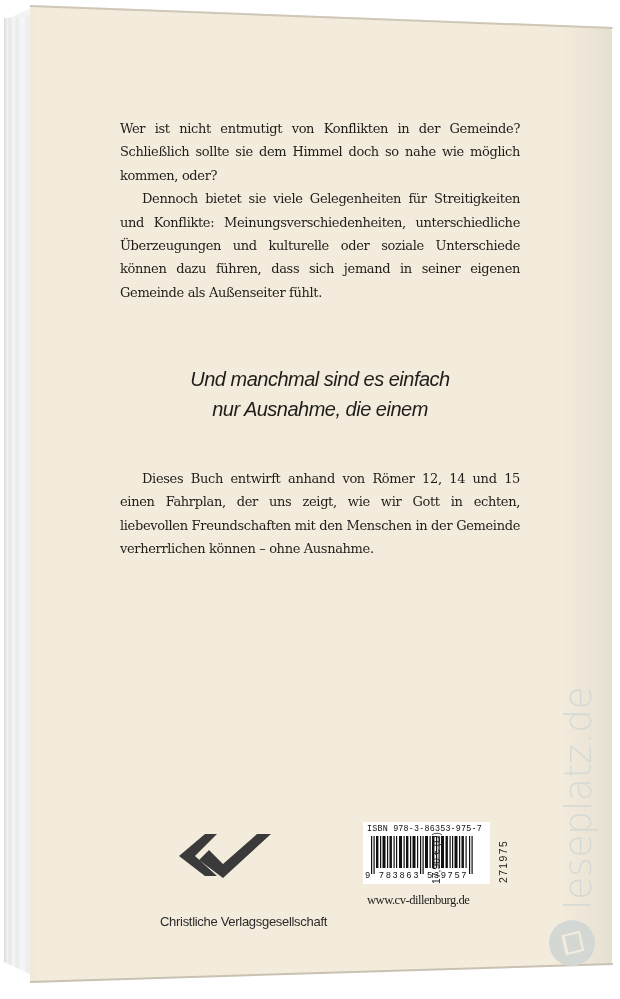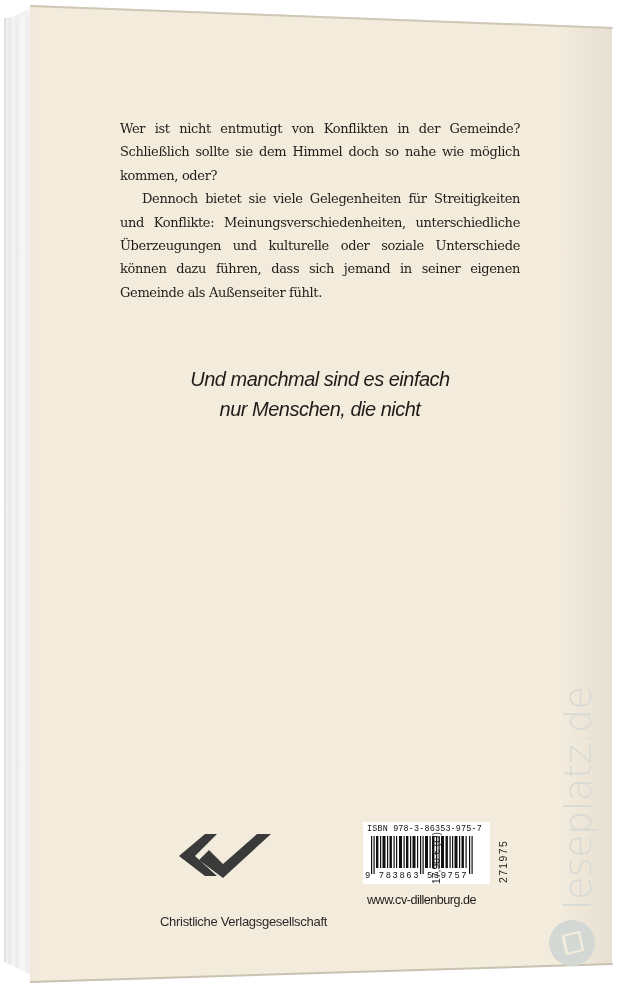--- a/index.html
+++ b/index.html
@@ -180,21 +180,21 @@
       font-family: "Liberation Sans", sans-serif;
       font-size: 10.4px;
       letter-spacing: 1.4px;
       color: #1f1f1f;
       white-space: nowrap;
     }
     .website {
       position: absolute;
       left: 367px;
       top: 893px;
-      font-family: Liberation Sans, sans-serif;
+      font-family: Liberation Serif, serif;
       font-size: 12.6px;
       letter-spacing: -0.5px;
       color: #1f1d1a;
       white-space: nowrap;
     }
 
     .watermark-text {
       position: absolute;
       left: 556px;
       top: 690px;
@@ -229,24 +229,25 @@
 <div class="cover-edge-top"></div>
 <div class="cover-edge-bottom"></div>
 
 <div class="text" style="top:117px;">
   <p class="p">Wer ist nicht entmutigt von Konflikten in der Gemeinde? Schließlich sollte sie dem Himmel doch so nahe wie möglich kommen, oder?</p>
   <p class="p indent">Dennoch bietet sie viele Gelegenheiten für Streitigkeiten und Konflikte: Meinungsverschiedenheiten, unterschiedliche Überzeugungen und kulturelle oder soziale Unterschiede können dazu führen, dass sich jemand in seiner eigenen Gemeinde als Außenseiter fühlt.</p>
 </div>
 
 <div class="quote" style="top:364px;">
   <div>Und manchmal sind es einfach</div>
-  <div>nur Menschen, die nicht</div>
+  <div>nur Ausnahme, die einem</div>
 </div>
 
 <div class="text" style="top:467px;">
+  <p class="p indent">Dieses Buch entwirft anhand von Römer 12, 14 und 15 einen Fahrplan, der uns zeigt, wie wir Gott in echten, liebevollen Freundschaften mit den Menschen in der Gemeinde verherrlichen können – ohne Ausnahme.</p>
 </div>
 
 <svg class="logo" viewBox="0 0 120 60">
   <polygon points="14,30 40,8 52,8 30,30 52,50 40,50" fill="#3a3a3a"></polygon>
   <polygon points="34,34 44,24 58,38 92,8 106,8 58,52" fill="#3a3a3a"></polygon>
 </svg>
 <div class="logo-text">Christliche Verlagsgesellschaft</div>
 
 <div class="barcode-box">
   <div class="isbn-text">ISBN 978-3-86353-975-7</div>

